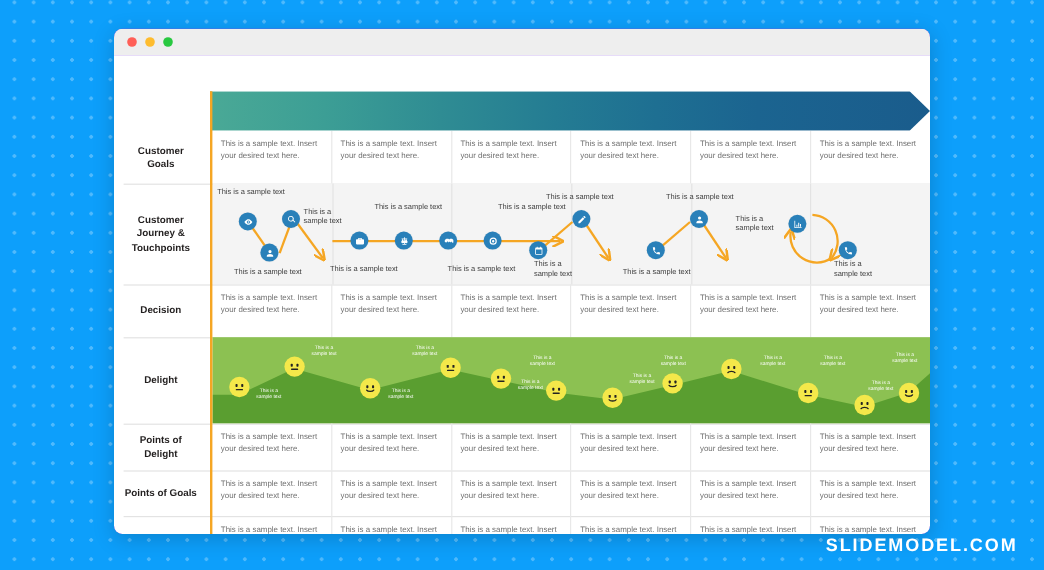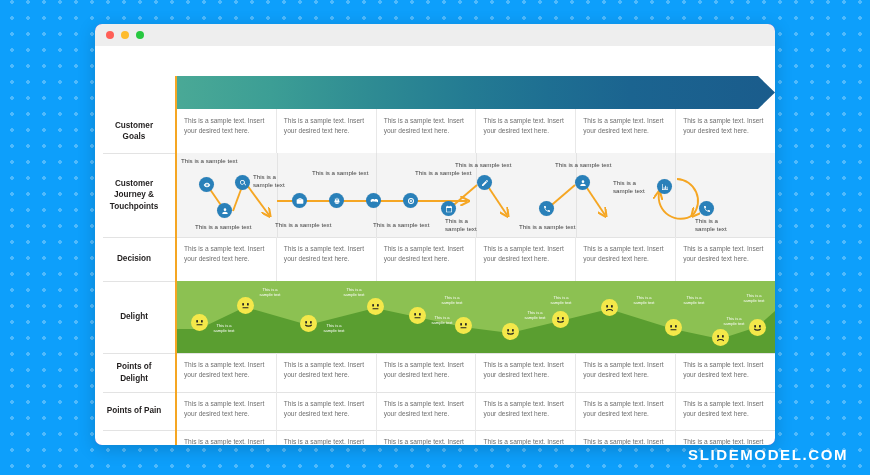--- a/index.html
+++ b/index.html
@@ -414,21 +414,21 @@
             <div class="cell">
               <div class="celltext">This is a sample text. Insert your desired text here.</div>
             </div>
             <div class="cell">
               <div class="celltext">This is a sample text. Insert your desired text here.</div>
             </div>
           </div>
         </div>
         <div class="rowsep" style="top: 346px;"></div>
         <div class="row" style="top: 346px; height: 38px;">
-          <div class="rowlabel">Points of Pain</div>
+          <div class="rowlabel">Points of Goals</div>
           <div class="cells">
             <div class="cell">
               <div class="celltext">This is a sample text. Insert your desired text here.</div>
             </div>
             <div class="cell">
               <div class="celltext">This is a sample text. Insert your desired text here.</div>
             </div>
             <div class="cell">
               <div class="celltext">This is a sample text. Insert your desired text here.</div>
             </div>

